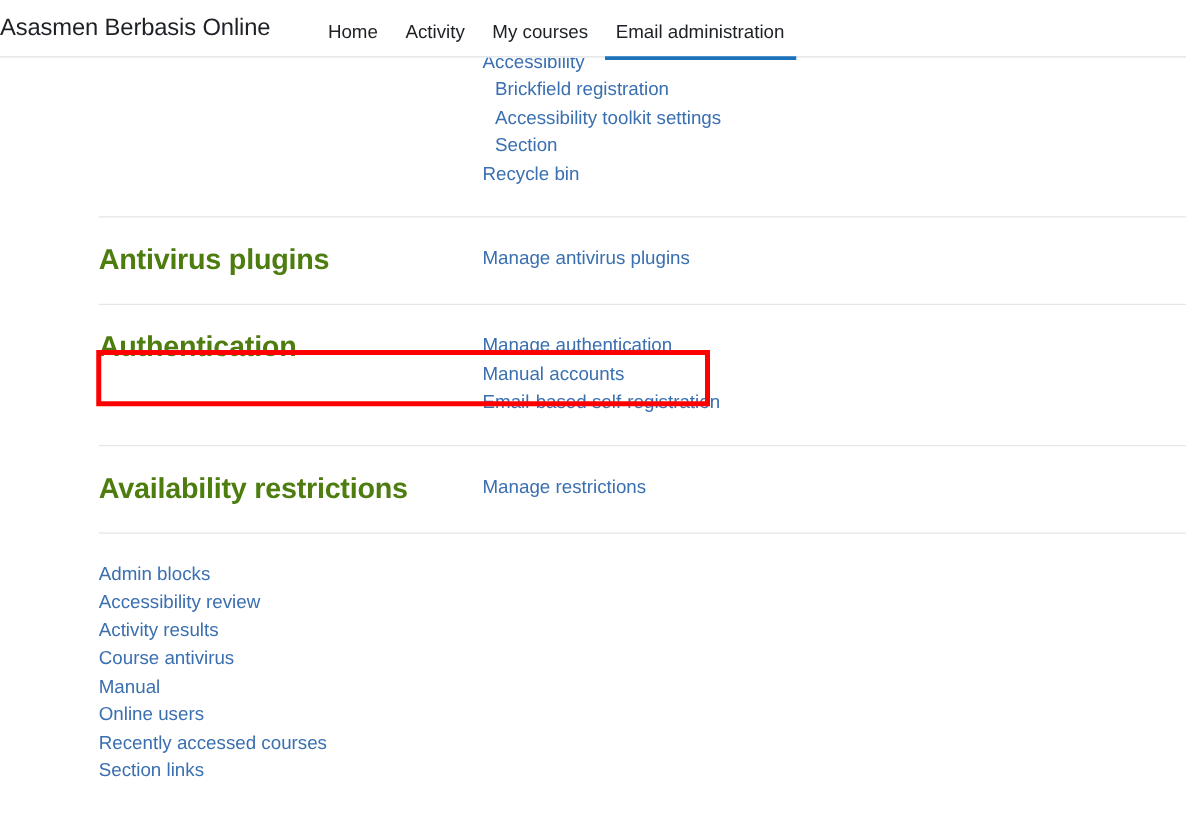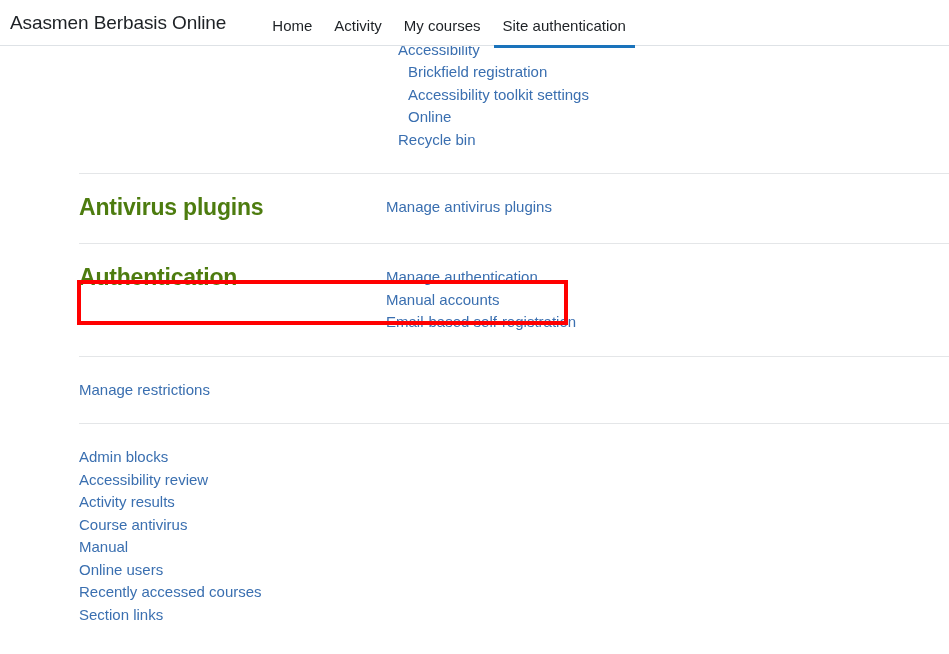--- a/index.html
+++ b/index.html
@@ -25,21 +25,20 @@
     background: #ffffff;
     border-bottom: 1px solid #dee2e6;
     z-index: 50;
     display: flex;
     align-items: center;
   }
   #brand {
     font-size: 19px;
     font-weight: 400;
     color: #1d2125;
-    margin-left: 10px;
     white-space: nowrap;
     letter-spacing: -0.1px;
   }
   #primary-nav {
     display: flex;
     align-items: flex-start;
     margin-left: 35px;
     height: 40px;
   }
   .nav-item {
@@ -75,21 +74,20 @@
     display: flex;
     align-items: flex-start;
     border-top: 1px solid #e4e6e8;
     padding: 20px 0 22px 0;
     margin: 0 0 0 79px;
     width: 870px;
   }
   .admin-category.is-first {
     border-top: none;
     padding-top: 0;
-    gap: 12px;
   }
   .category-title {
     flex: 0 0 307px;
     max-width: 307px;
     font-size: 23px;
     line-height: 1.18;
     font-weight: bold;
     color: #4d7c0f;
     margin: 0;
     letter-spacing: -0.2px;
@@ -127,39 +125,40 @@
 <body>
 
 <div id="admin-page" style="top: -16px;">
     <div class="admin-category is-first">
       <h2 class="category-title">Admin tools</h2>
       <div class="category-links">
         <a class="admin-link">Manage admin tools</a>
         <a class="admin-link">Accessibility</a>
         <a class="admin-link lvl-2">Brickfield registration</a>
         <a class="admin-link lvl-2">Accessibility toolkit settings</a>
-        <a class="admin-link lvl-2">Online</a>
+        <a class="admin-link lvl-2">Section</a>
         <a class="admin-link">Recycle bin</a>
       </div>
     </div>
     <div class="admin-category">
       <h2 class="category-title">Antivirus plugins</h2>
       <div class="category-links">
         <a class="admin-link">Manage antivirus plugins</a>
       </div>
     </div>
     <div class="admin-category">
       <h2 class="category-title">Authentication</h2>
       <div class="category-links">
         <a class="admin-link">Manage authentication</a>
         <a class="admin-link">Manual accounts</a>
         <a class="admin-link">Email-based self-registration</a>
       </div>
     </div>
     <div class="admin-category">
+      <h2 class="category-title">Availability restrictions</h2>
       <div class="category-links">
         <a class="admin-link">Manage restrictions</a>
       </div>
     </div>
     <div class="admin-category">
       <div class="category-links">
         <a class="admin-link">Admin blocks</a>
         <a class="admin-link">Accessibility review</a>
         <a class="admin-link">Activity results</a>
         <a class="admin-link">Course antivirus</a>
@@ -170,17 +169,17 @@
       </div>
     </div>
   </div>
 
 <div id="site-header">
   <div id="brand">Asasmen Berbasis Online</div>
   <nav id="primary-nav">
       <a class="nav-item">Home</a>
       <a class="nav-item">Activity</a>
       <a class="nav-item">My courses</a>
-      <a class="nav-item is-active">Site authentication</a>
+      <a class="nav-item is-active">Email administration</a>
     </nav>
 </div>
 
 <div id="highlight-box"></div>
 
 </body></html>

